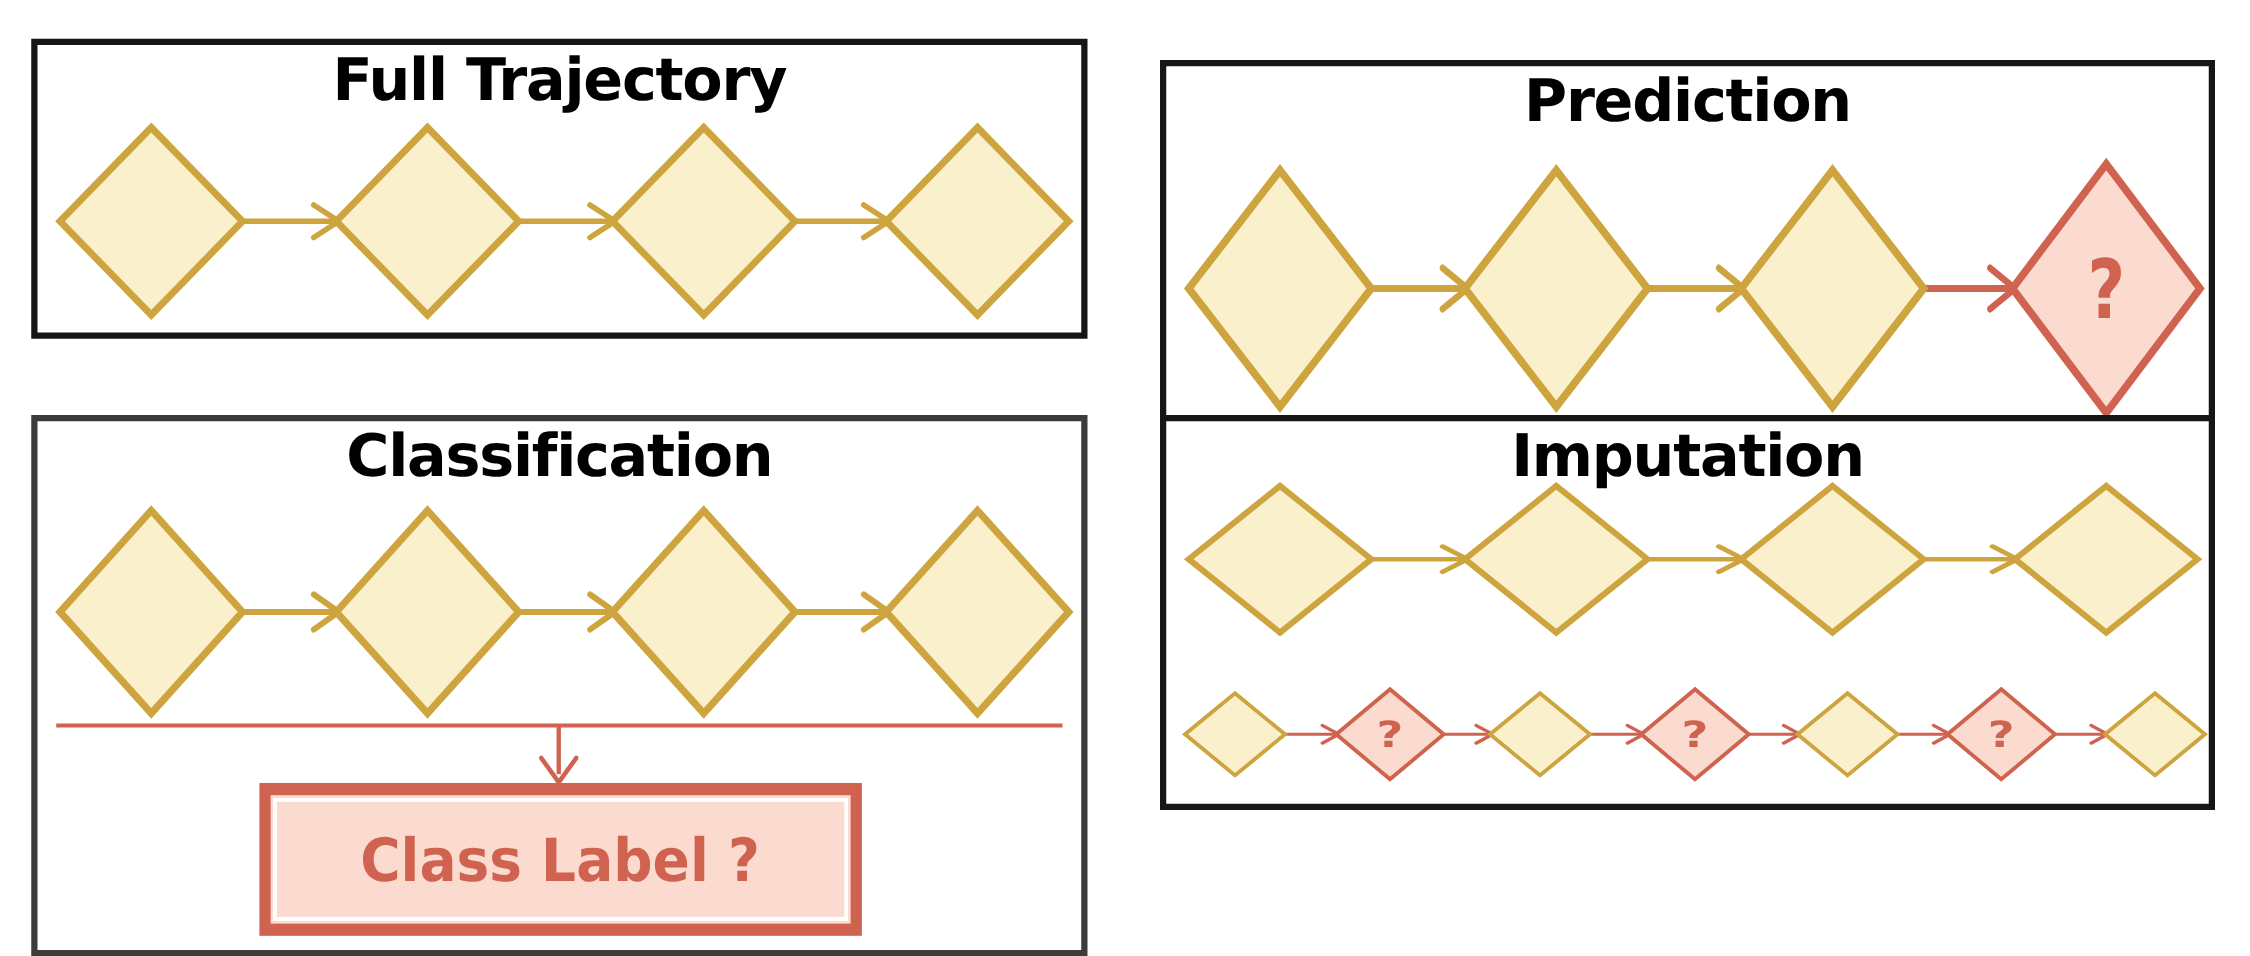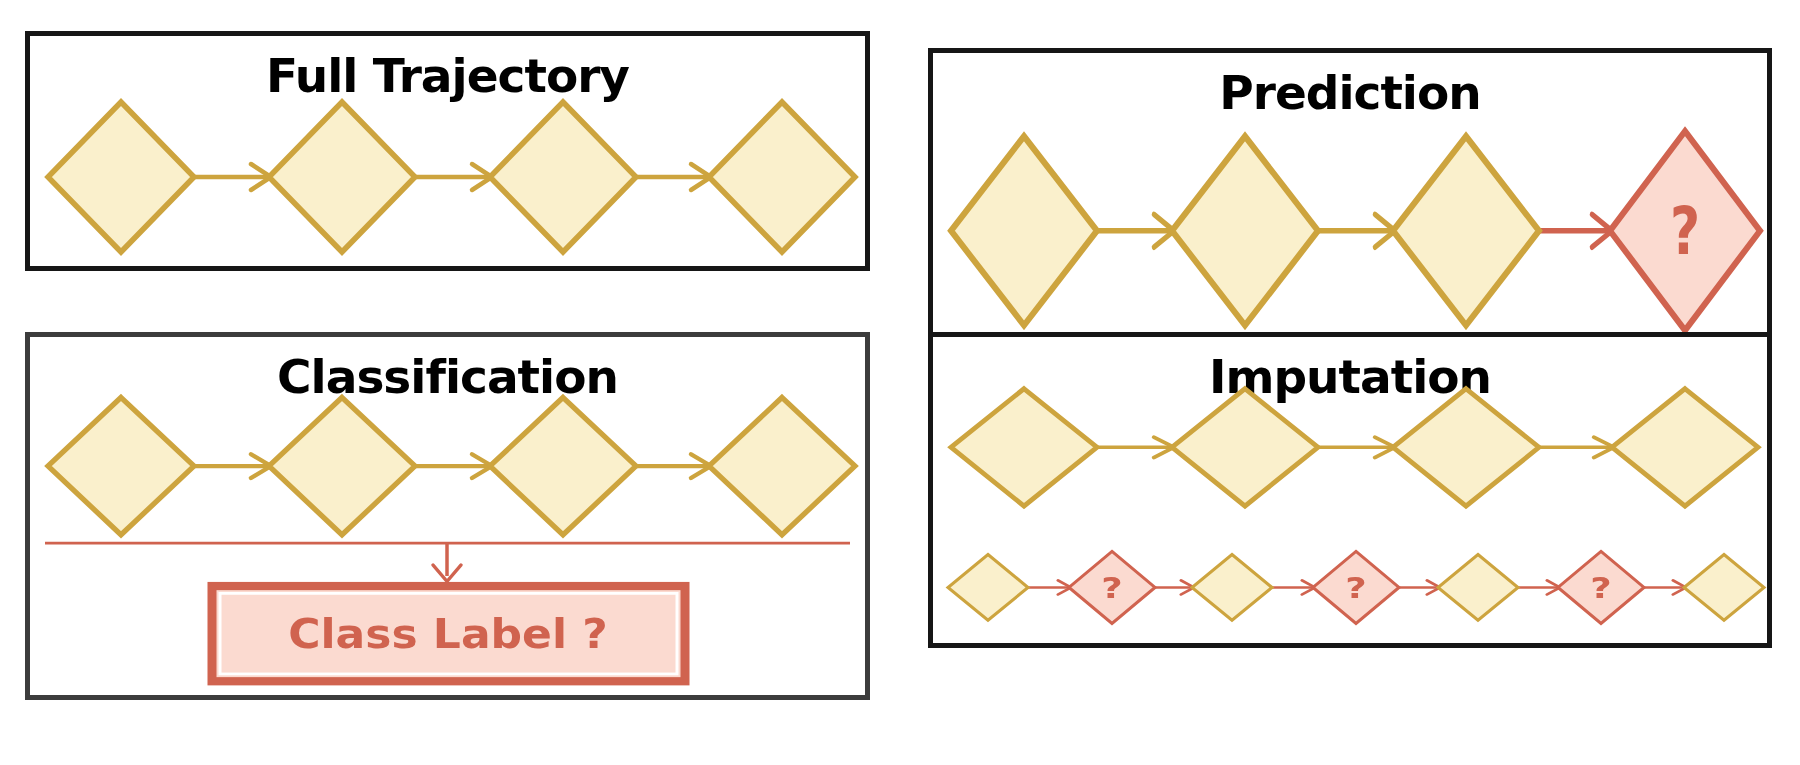--- a/index.html
+++ b/index.html
@@ -13,21 +13,21 @@
   .panel{
     position:absolute;
     box-sizing:border-box;
     background:#ffffff;
     border:5px solid #161616;
   }
   .panel.border-gray{border-color:#3c3c3c;}
   .panel-title{
     position:absolute;
     top:4px;left:0;right:0;
-    margin:11px;
+    margin:0;
     text-align:center;
     font-size:47px;
     font-weight:bold;
     letter-spacing:-1px;
     color:#000000;
     line-height:1.05;
     white-space:nowrap;
   }
   svg.diagram{
     position:absolute;
@@ -82,21 +82,21 @@
           <polyline points="659,128 679,141 659,154" fill="none" stroke="#d0634f" stroke-width="4.5" stroke-linecap="round" stroke-linejoin="miter"></polyline>
         </g>
         <polygon points="91,66 164,141 91,216 18,141" fill="#faf0cc" stroke="#cda43e" stroke-width="5.5" stroke-linejoin="miter"></polygon>
         <polygon points="312,66 385,141 312,216 239,141" fill="#faf0cc" stroke="#cda43e" stroke-width="5.5" stroke-linejoin="miter"></polygon>
         <polygon points="533,66 606,141 533,216 460,141" fill="#faf0cc" stroke="#cda43e" stroke-width="5.5" stroke-linejoin="miter"></polygon>
         <polygon points="752,62 827,141 752,220 677,141" fill="#fbdad0" stroke="#d0634f" stroke-width="5.5" stroke-linejoin="miter"></polygon>
         <text x="752" y="141" dy="0.36em" text-anchor="middle" fill="#d0634f" font-size="52" font-weight="bold">?</text>
       </svg>
   </section>
 
-  <section class="panel border-gray" style="left:25px;top:332px;width:845px;height:368px;">
+  <section class="panel border-gray" style="left:25px;top:332px;width:845px;height:433px;">
     <h2 class="panel-title">Classification</h2>
     <svg class="diagram" viewBox="0 0 835 391" preserveAspectRatio="none">
         <g>
           <line x1="162" y1="141" x2="241" y2="141" stroke="#cda43e" stroke-width="4.5"></line>
           <polyline points="221,128 241,141 221,154" fill="none" stroke="#cda43e" stroke-width="4.5" stroke-linecap="round" stroke-linejoin="miter"></polyline>
         </g>
         <g>
           <line x1="383" y1="141" x2="462" y2="141" stroke="#cda43e" stroke-width="4.5"></line>
           <polyline points="442,128 462,141 442,154" fill="none" stroke="#cda43e" stroke-width="4.5" stroke-linecap="round" stroke-linejoin="miter"></polyline>
         </g>

